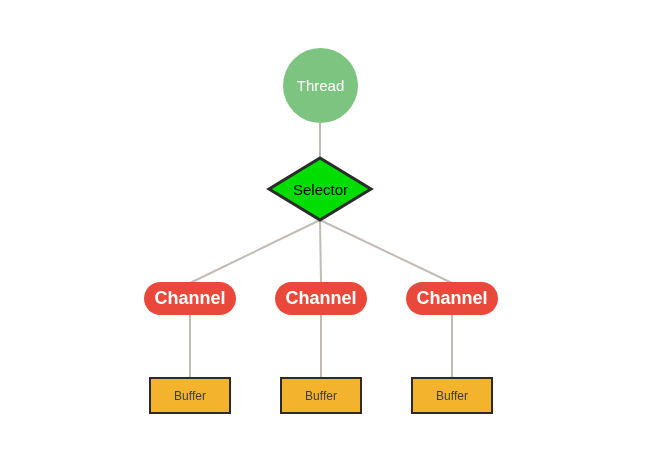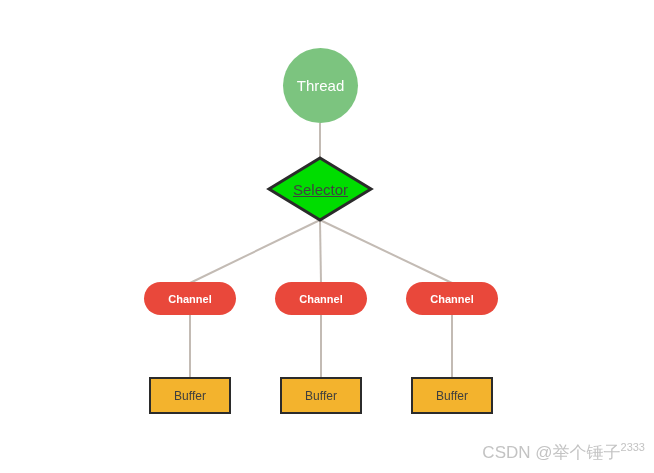--- a/index.html
+++ b/index.html
@@ -47,32 +47,31 @@
     border-radius: 50%;
     background: #7cc47f;
     color: #ffffff;
     font-size: 15px;
   }
   .node-selector-label {
     left: 270px;
     top: 179px;
     width: 101px;
     height: 20px;
-    color: #404040;
+    color: #000000;
     font-size: 15px;
-    text-decoration: underline;
   }
   .node-channel {
     top: 282px;
     width: 92px;
     height: 33px;
     border-radius: 17px;
     background: #e9483b;
     color: #ffffff;
-    font-size: 11px;
+    font-size: 18px;
     font-weight: bold;
   }
   .channel-1 { left: 144px; }
   .channel-2 { left: 275px; }
   .channel-3 { left: 406px; }
   .node-buffer {
     top: 377px;
     width: 82px;
     height: 37px;
     background: #f3b32d;
@@ -135,15 +134,14 @@
   <div class="node node-buffer buffer-1">
     <span>Buffer</span>
   </div>
   <div class="node node-buffer buffer-2">
     <span>Buffer</span>
   </div>
   <div class="node node-buffer buffer-3">
     <span>Buffer</span>
   </div>
 
-  <div class="watermark"><span>CSDN @举个锤子</span><sup>2333</sup></div>
 
 </div>
 
 </body></html>

